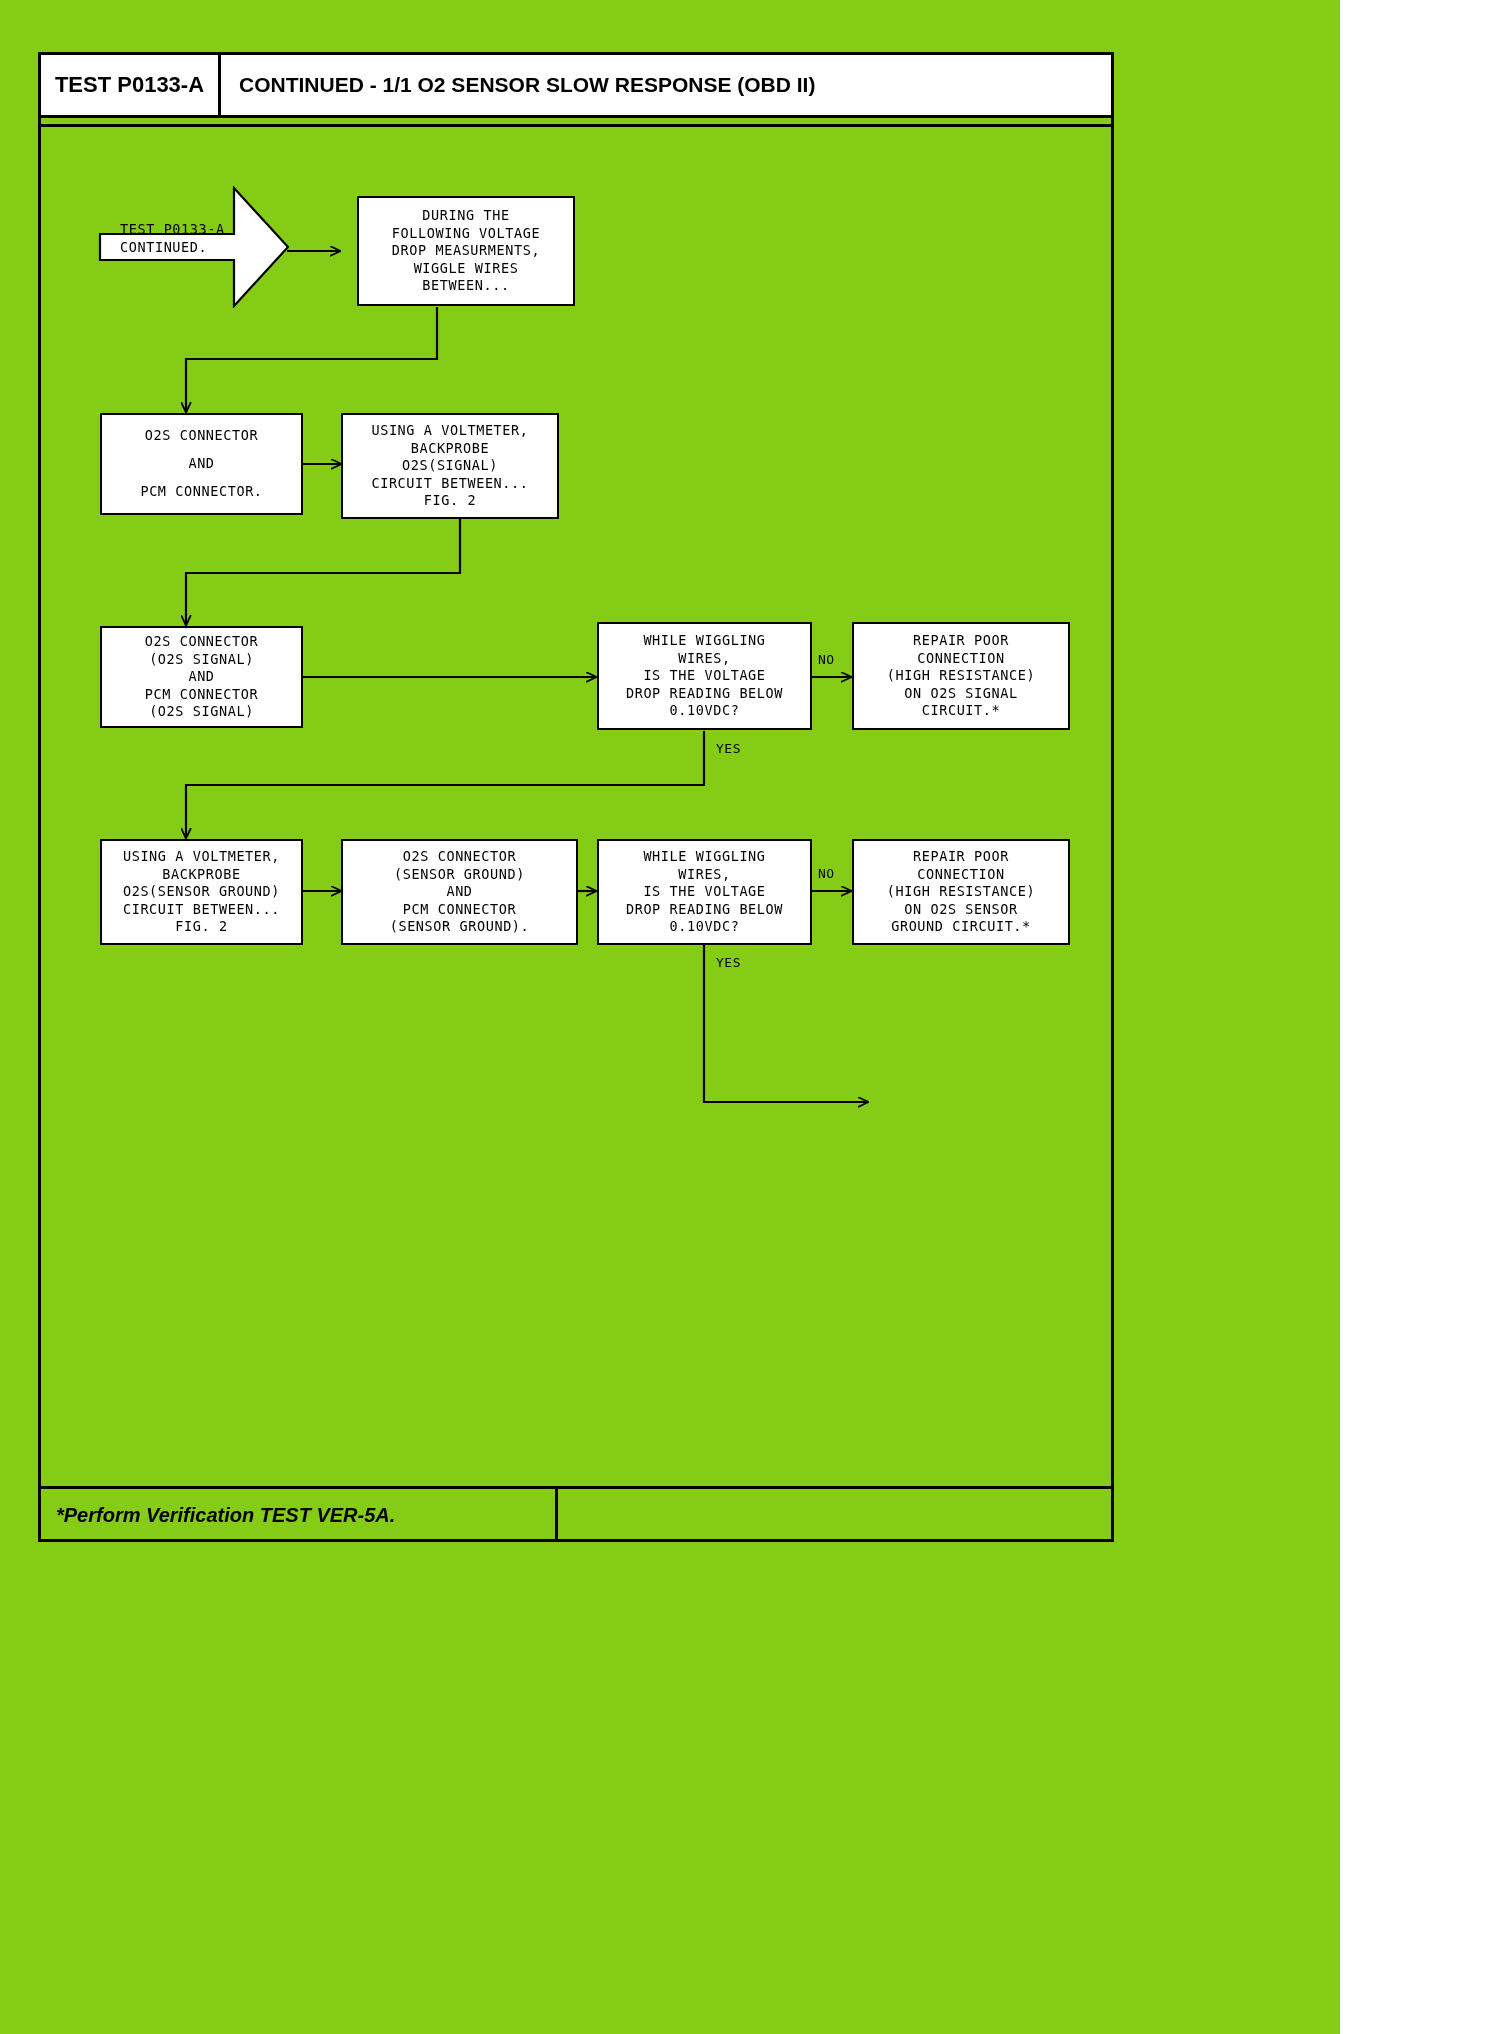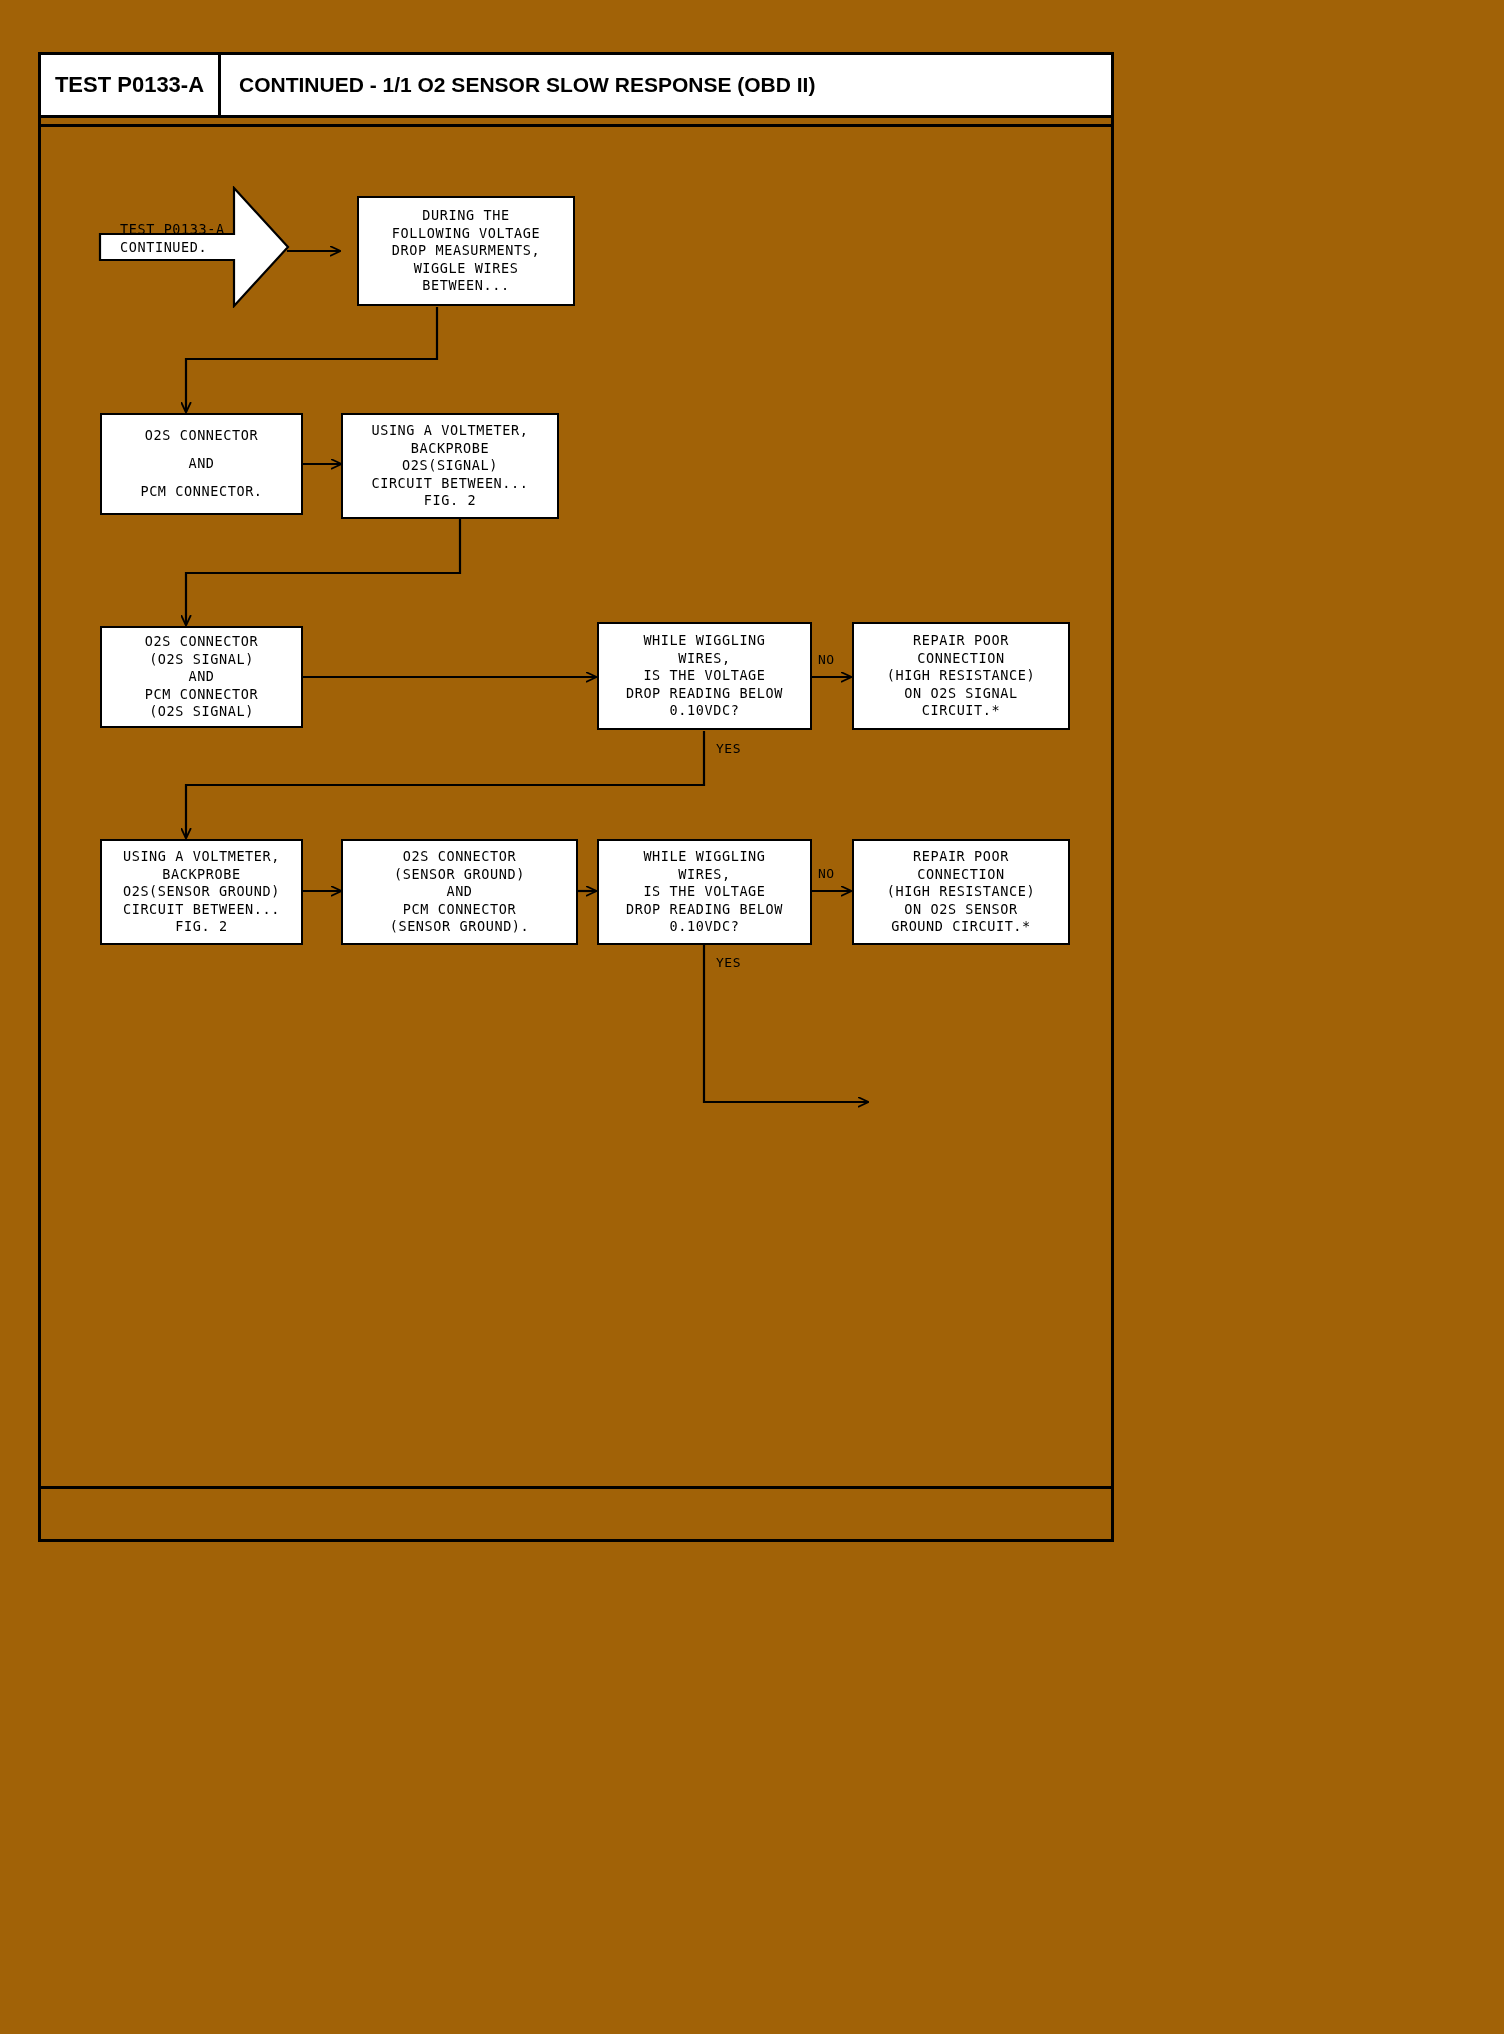--- a/index.html
+++ b/index.html
@@ -6,23 +6,23 @@
     margin: 0;
     padding: 0;
     background: #ffffff;
   }
   body {
     font-family: "Liberation Sans", sans-serif;
     color: #000000;
   }
   #page {
     position: relative;
-    width: 1504px;
+    width: 1340px;
     height: 2034px;
-    background: #a16207;
+    background: #84cc16;
     overflow: hidden;
   }
 
   
   .outer-frame {
     position: absolute;
     left: 38px;
     top: 52px;
     width: 1076px;
     height: 1490px;
@@ -306,15 +306,18 @@
 (HIGH RESISTANCE)
 ON O2S SENSOR
 GROUND CIRCUIT.*</span>
   </div>
 
   <span class="edge-label" style="left:818px; top:866px;">NO</span>
   <span class="edge-label" style="left:716px; top:955px;">YES</span>
 
 
   <div class="footer-band">
+    <div class="footer-cell left">
+      <span class="txt">*Perform Verification TEST VER-5A.</span>
+    </div>
   </div>
 
 </div>
 
 </body></html>

